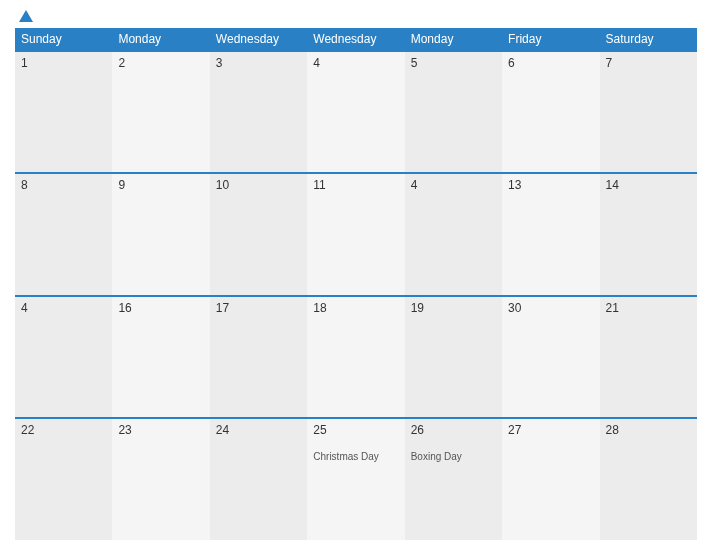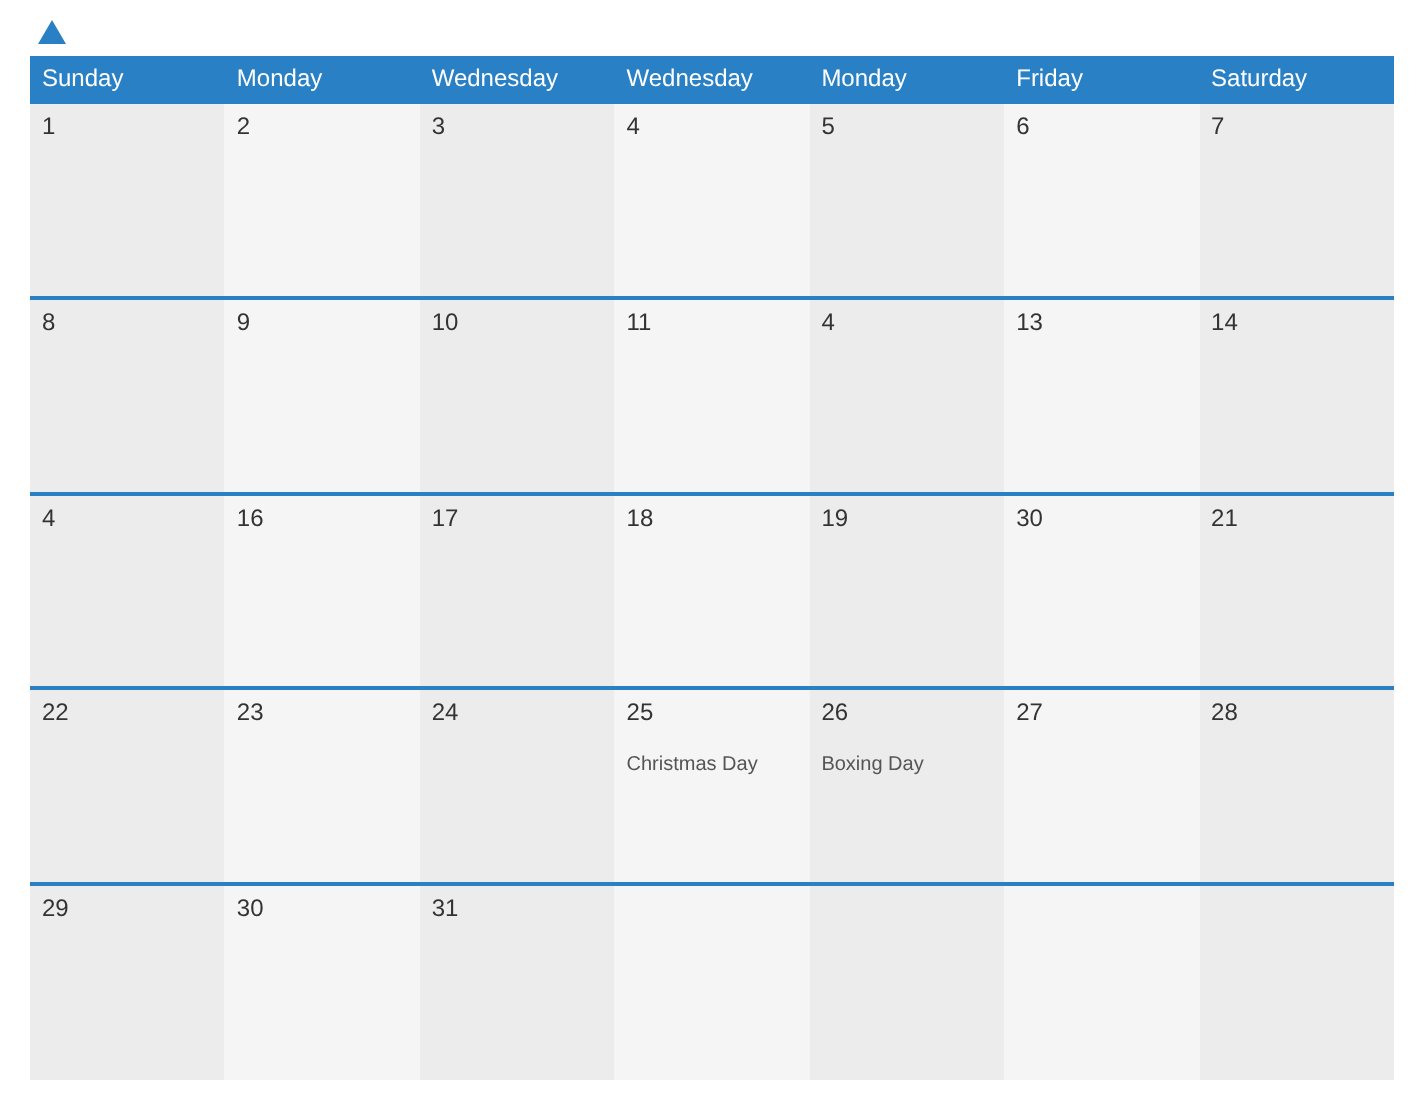--- a/index.html
+++ b/index.html
@@ -230,30 +230,15 @@
             <span class="day-num">26</span>
             <span class="event-label">Boxing Day</span>
           </td>
           <td>
             <span class="day-num">27</span>
           </td>
           <td>
             <span class="day-num">28</span>
           </td>
         </tr>
-        <tr>
-          <td>
-            <span class="day-num">29</span>
-          </td>
-          <td>
-            <span class="day-num">30</span>
-          </td>
-          <td>
-            <span class="day-num">31</span>
-          </td>
-          <td></td>
-          <td></td>
-          <td></td>
-          <td></td>
-        </tr>
       </tbody>
   </table>
 </div>
 
 </body></html>

